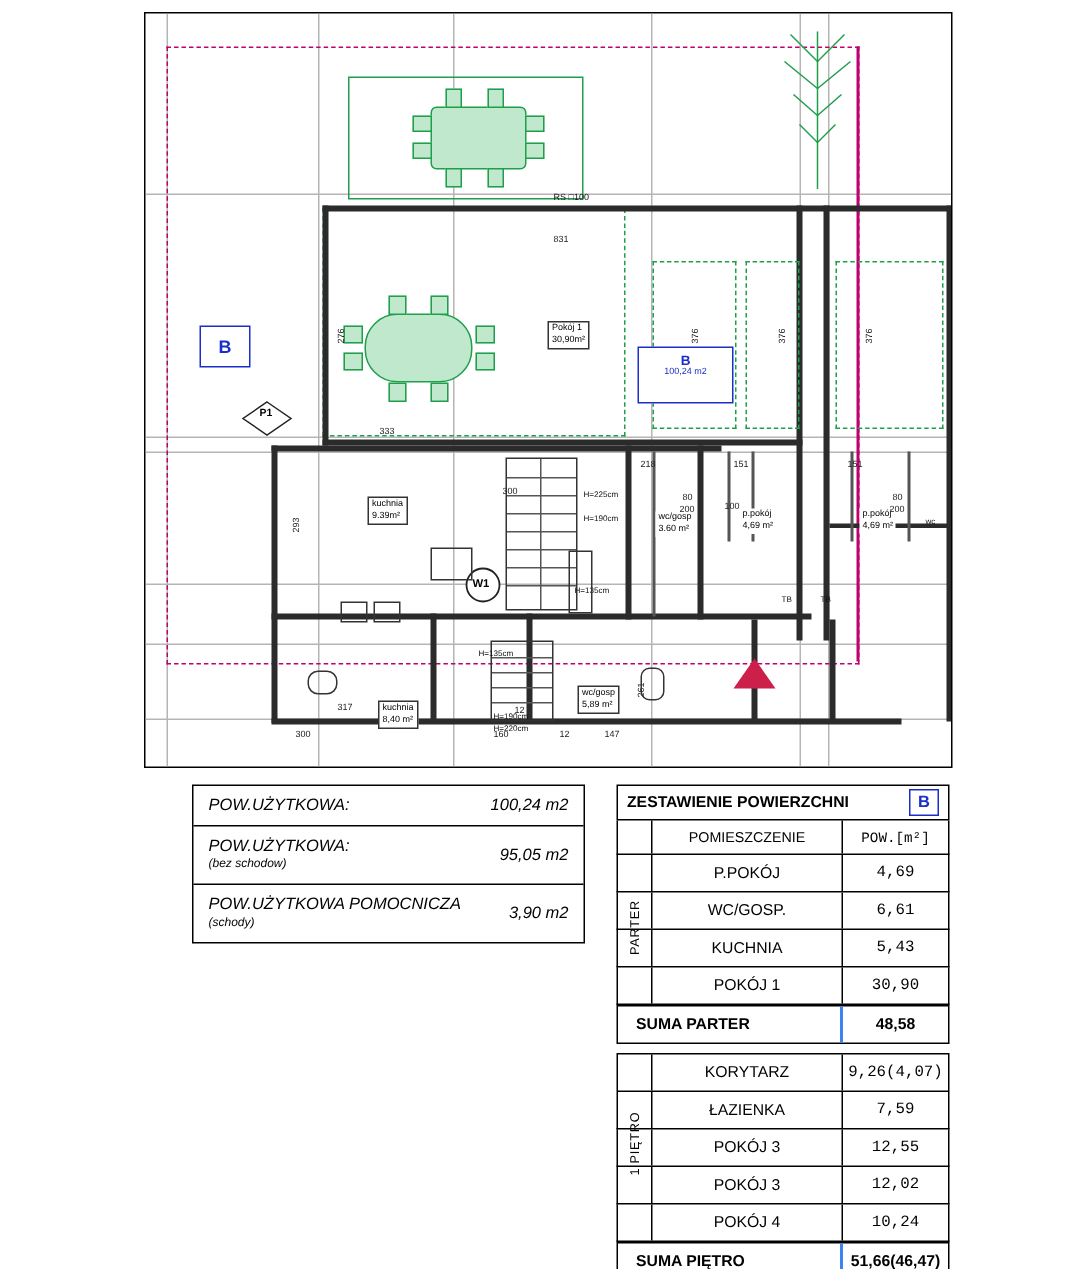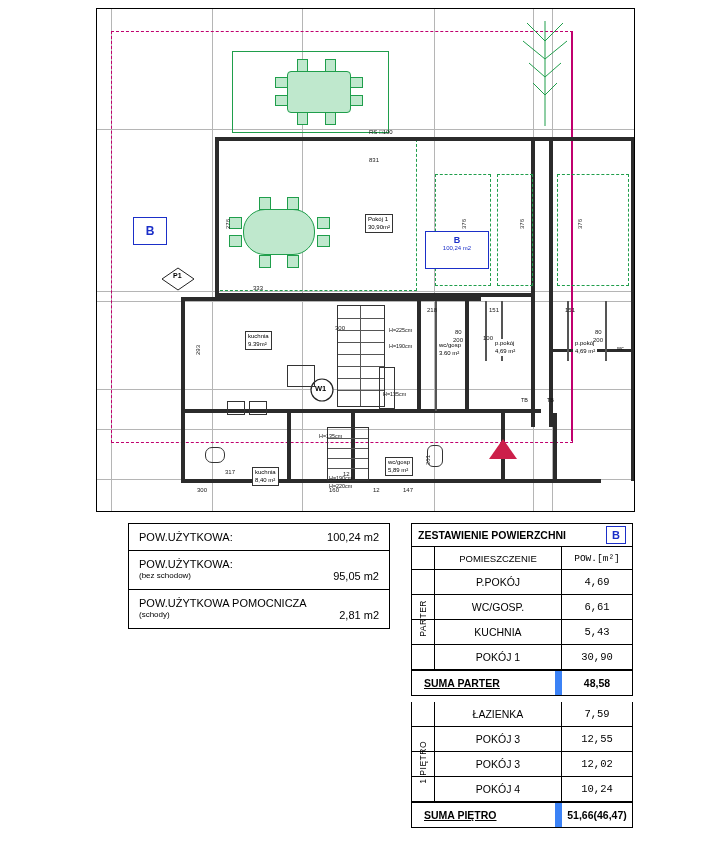--- a/index.html
+++ b/index.html
@@ -16,41 +16,41 @@
   .magenta{position:absolute;border:1px dashed #c0006e;}
   .magenta-solid{position:absolute;background:#c0006e;}
   .blue-box{position:absolute;border:1px solid #1b2fc8;}
   .lbl{position:absolute;font-size:6px;line-height:7px;color:#111;white-space:nowrap;}
   .lbl-sm{position:absolute;font-size:5.4px;line-height:6.4px;color:#111;white-space:nowrap;}
   .dimtxt{position:absolute;font-size:6px;color:#222;white-space:nowrap;}
   .roombox{position:absolute;border:1px solid #333;background:#fff;font-size:6px;line-height:7.5px;padding:1px 2px;white-space:nowrap;}
 
   
   .tbl-left{position:absolute;left:128px;top:523px;width:260px;border:1px solid #000;background:#fff;}
-  .tl-row{display:flex;justify-content:space-between;align-items:flex-end;border-bottom:1px solid #000;padding:7px 10px;font-size:11px;}
+  .tl-row{display:flex;justify-content:space-between;align-items:center;border-bottom:1px solid #000;padding:7px 10px;font-size:11px;font-style:italic;}
   .tl-row:last-child{border-bottom:none;}
   .tl-row .sub{font-size:8px;display:block;font-weight:normal;}
   .tl-key{line-height:12px;}
   .tl-val{white-space:nowrap;padding-left:8px;}
 
   .tbl-right{position:absolute;left:411px;top:523px;width:222px;}
   .tr-head{display:flex;align-items:center;justify-content:space-between;border:1px solid #000;height:22px;padding:0 6px;font-size:10.5px;font-weight:bold;background:#fff;}
   .tr-head .bflag{border:1px solid #1b2fc8;color:#1b2fc8;font-weight:bold;font-size:11px;width:18px;height:16px;display:flex;align-items:center;justify-content:center;}
   .tr-sub{display:flex;border:1px solid #000;border-top:none;height:22px;font-size:9.5px;}
   .tr-sub div{display:flex;align-items:center;justify-content:center;}
   .c-side{width:22px;border-right:1px solid #000;}
   .c-name{flex:1;border-right:1px solid #000;}
   .c-val{width:70px;font-family:Liberation Mono, monospace;}
   .tr-row{display:flex;border:1px solid #000;border-top:none;height:24px;font-size:10.5px;}
   .tr-row .c-name{justify-content:center;}
   .tr-row .c-val{justify-content:center;}
   .tr-row div{display:flex;align-items:center;}
   .side-vert{writing-mode:vertical-rl;transform:rotate(180deg);font-size:8.5px;letter-spacing:0.5px;}
   .sum-row{display:flex;border:1px solid #000;height:24px;font-size:10.5px;font-weight:bold;margin-top:0;}
-  .sum-row .s-name{flex:1;display:flex;align-items:center;padding-left:12px;border-right:7px solid #3b82f6;text-decoration:underline;}
+  .sum-row .s-name{flex:1;display:flex;align-items:center;padding-left:12px;border-right:2px solid #3b82f6;}
   .sum-row .s-val{width:70px;display:flex;align-items:center;justify-content:center;}
   .gap{height:6px;}
 
   .tri{position:absolute;width:0;height:0;border-left:14px solid transparent;border-right:14px solid transparent;border-bottom:20px solid #cc1f4a;}
 </style>
 </head>
 <body>
 
 <div id="stage">
 
@@ -255,21 +255,21 @@
         <span>POW.UŻYTKOWA:</span>
         <span class="sub">(bez schodow)</span>
       </div>
       <div class="tl-val">95,05  m2</div>
     </div>
     <div class="tl-row">
       <div class="tl-key">
         <span>POW.UŻYTKOWA POMOCNICZA</span>
         <span class="sub">(schody)</span>
       </div>
-      <div class="tl-val">2,81  m2</div>
+      <div class="tl-val">3,90  m2</div>
     </div>
   </div>
 
   <div class="tbl-right">
     <div class="tr-head">
       <span>ZESTAWIENIE POWIERZCHNI</span>
       <span class="bflag">B</span>
     </div>
 
     <div class="tr-sub">
@@ -305,20 +305,25 @@
     </div>
 
     <div class="sum-row">
       <div class="s-name">SUMA PARTER</div>
       <div class="s-val">48,58</div>
     </div>
 
     <div class="gap"></div>
 
     <div style="position:relative;">
+      <div class="tr-row" style="border-top:1px solid #000;">
+        <div class="c-side"></div>
+        <div class="c-name">KORYTARZ</div>
+        <div class="c-val">9,26(4,07)</div>
+      </div>
       <div class="tr-row">
         <div class="c-side"></div>
         <div class="c-name">ŁAZIENKA</div>
         <div class="c-val">7,59</div>
       </div>
       <div class="tr-row">
         <div class="c-side"></div>
         <div class="c-name">POKÓJ 3</div>
         <div class="c-val">12,55</div>
       </div>

